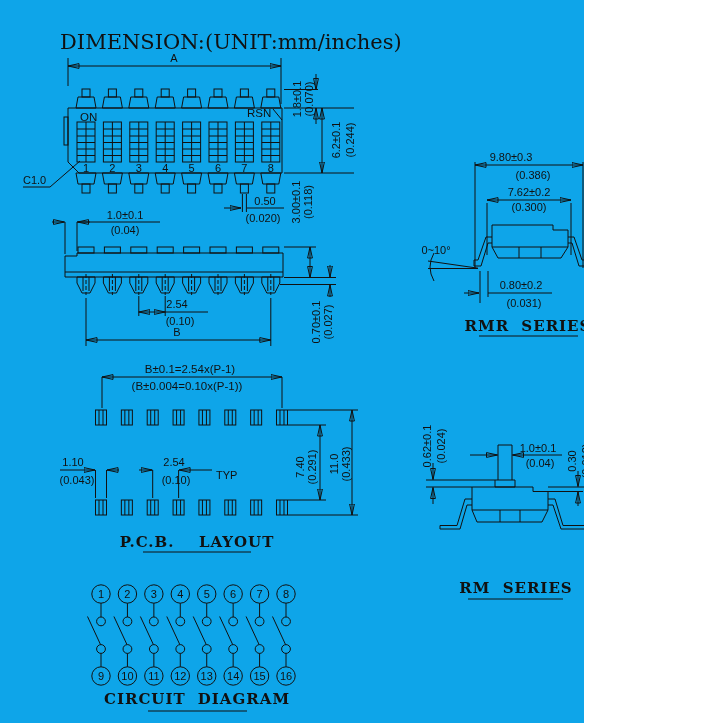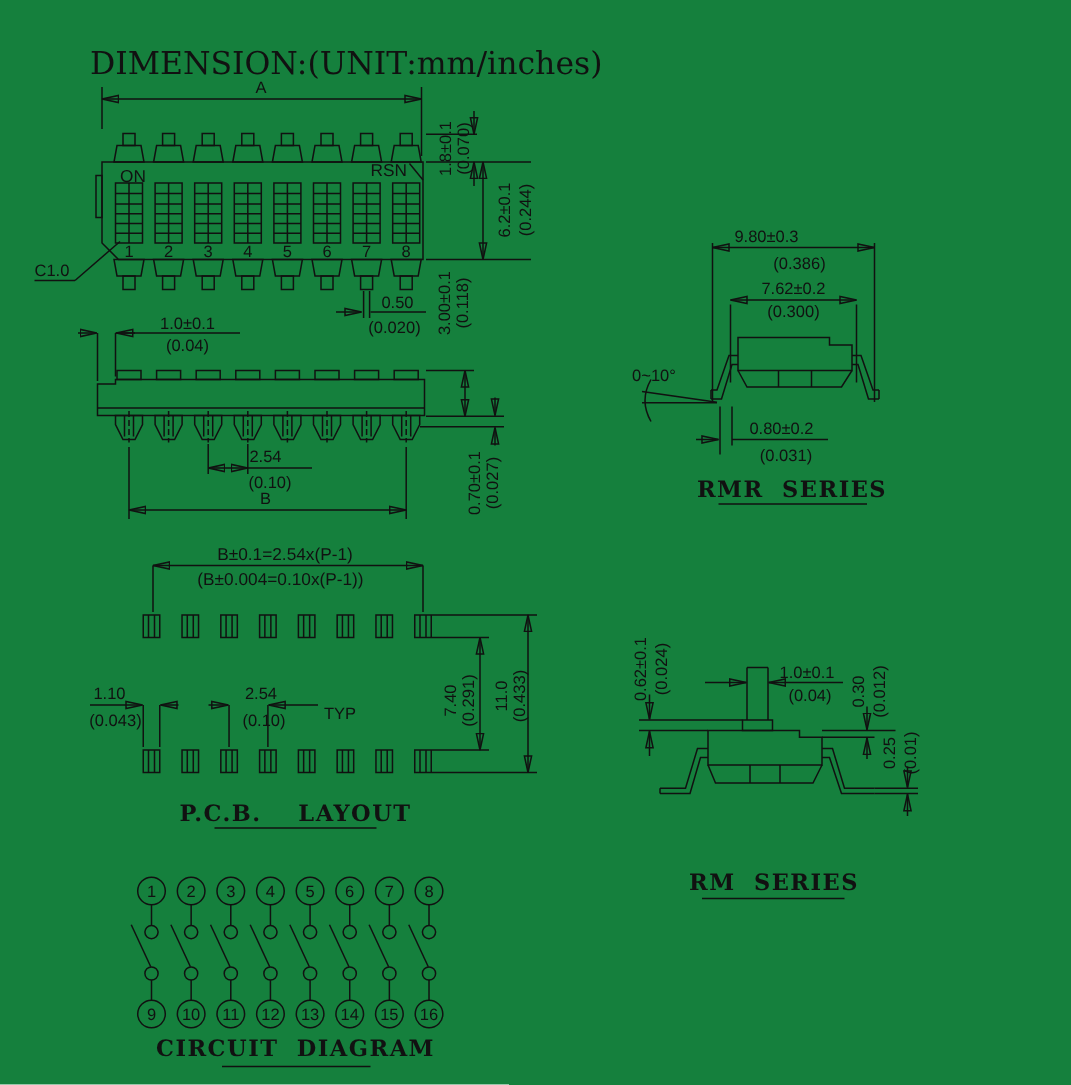--- a/index.html
+++ b/index.html
@@ -1,16 +1,16 @@
 <!DOCTYPE html>
 <html><head>
 <meta charset="utf-8">
 <style>
   html,body{margin:0;padding:0;background:#ffffff;}
-  .stage{position:relative;width:714px;height:723px;background:#15803d;overflow:hidden;}
+  .stage{position:relative;width:584px;height:723px;background:#0ea5e9;overflow:hidden;}
   svg line, svg path, svg rect, svg circle{stroke:#111;fill:none;stroke-width:1;}
   svg text{fill:#111;stroke:none;font-family:"Liberation Sans",sans-serif;font-size:11px;white-space:pre;}
   svg text.title{font-family:"DejaVu Serif",serif;font-size:21px;}
   svg text.t2{font-family:"DejaVu Serif",serif;font-size:15px;font-weight:bold;letter-spacing:1px;word-spacing:6px;}
   svg text.f{font-size:11.5px;}
 </style>
 </head>
 <body>
 
 <div class="stage">

